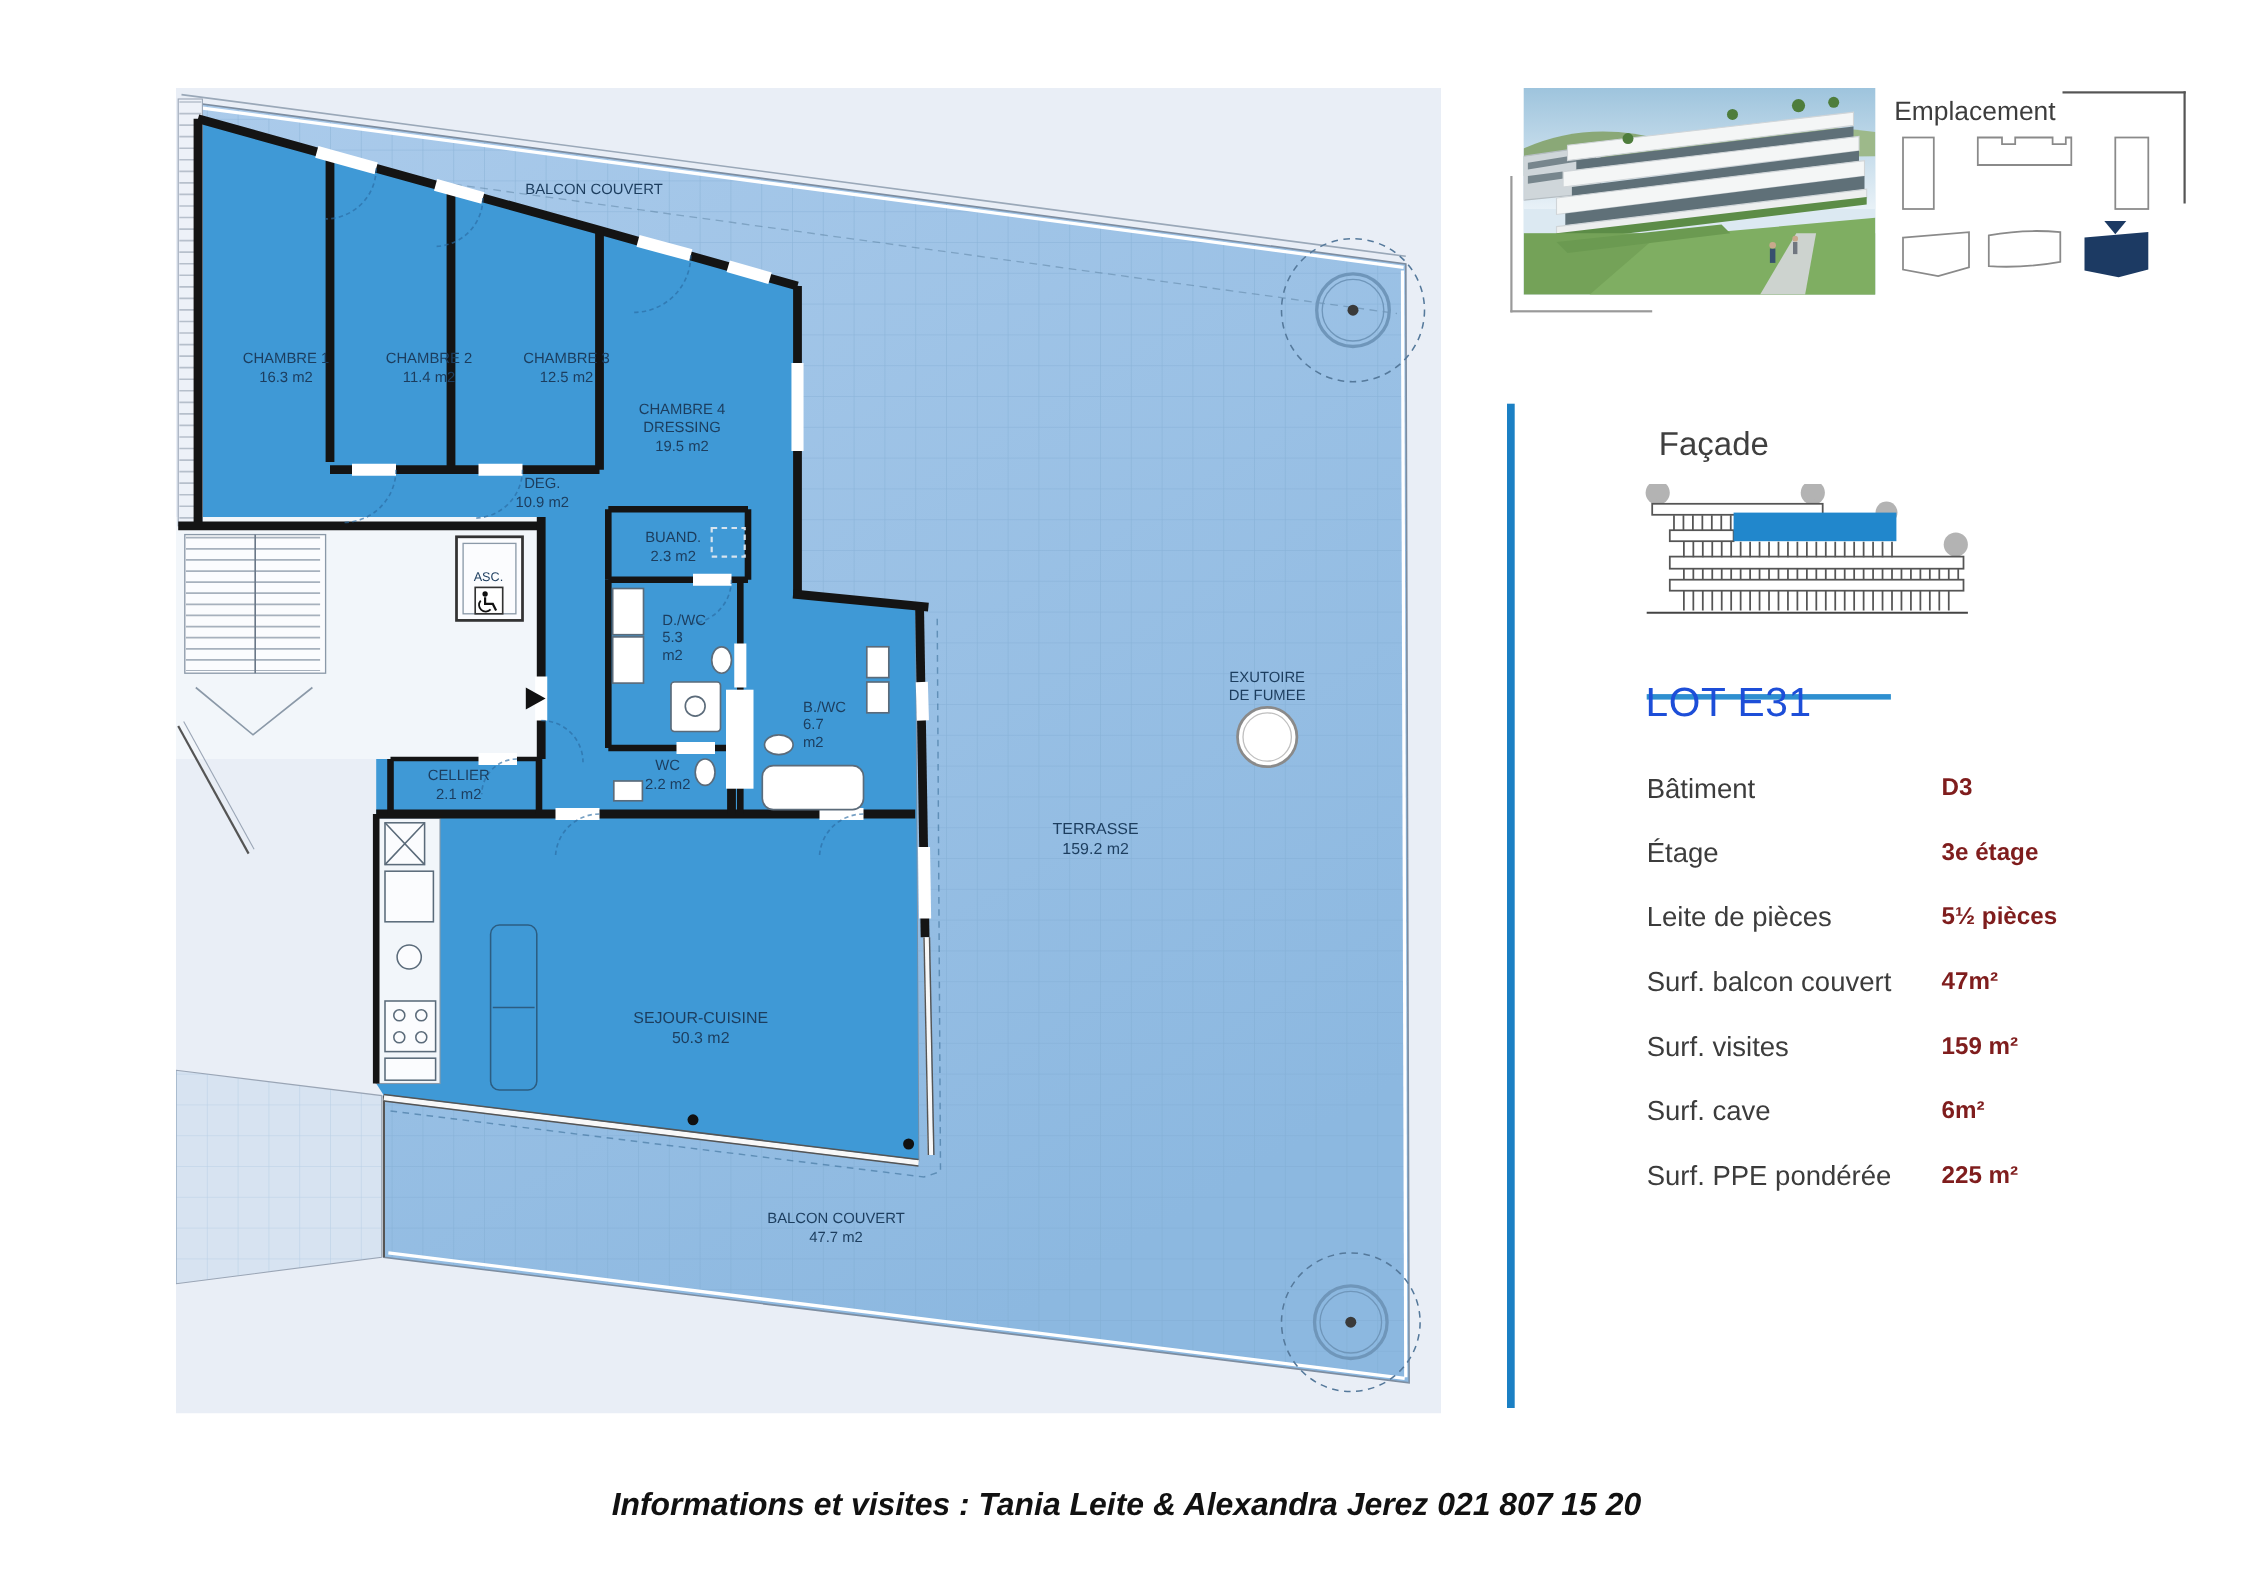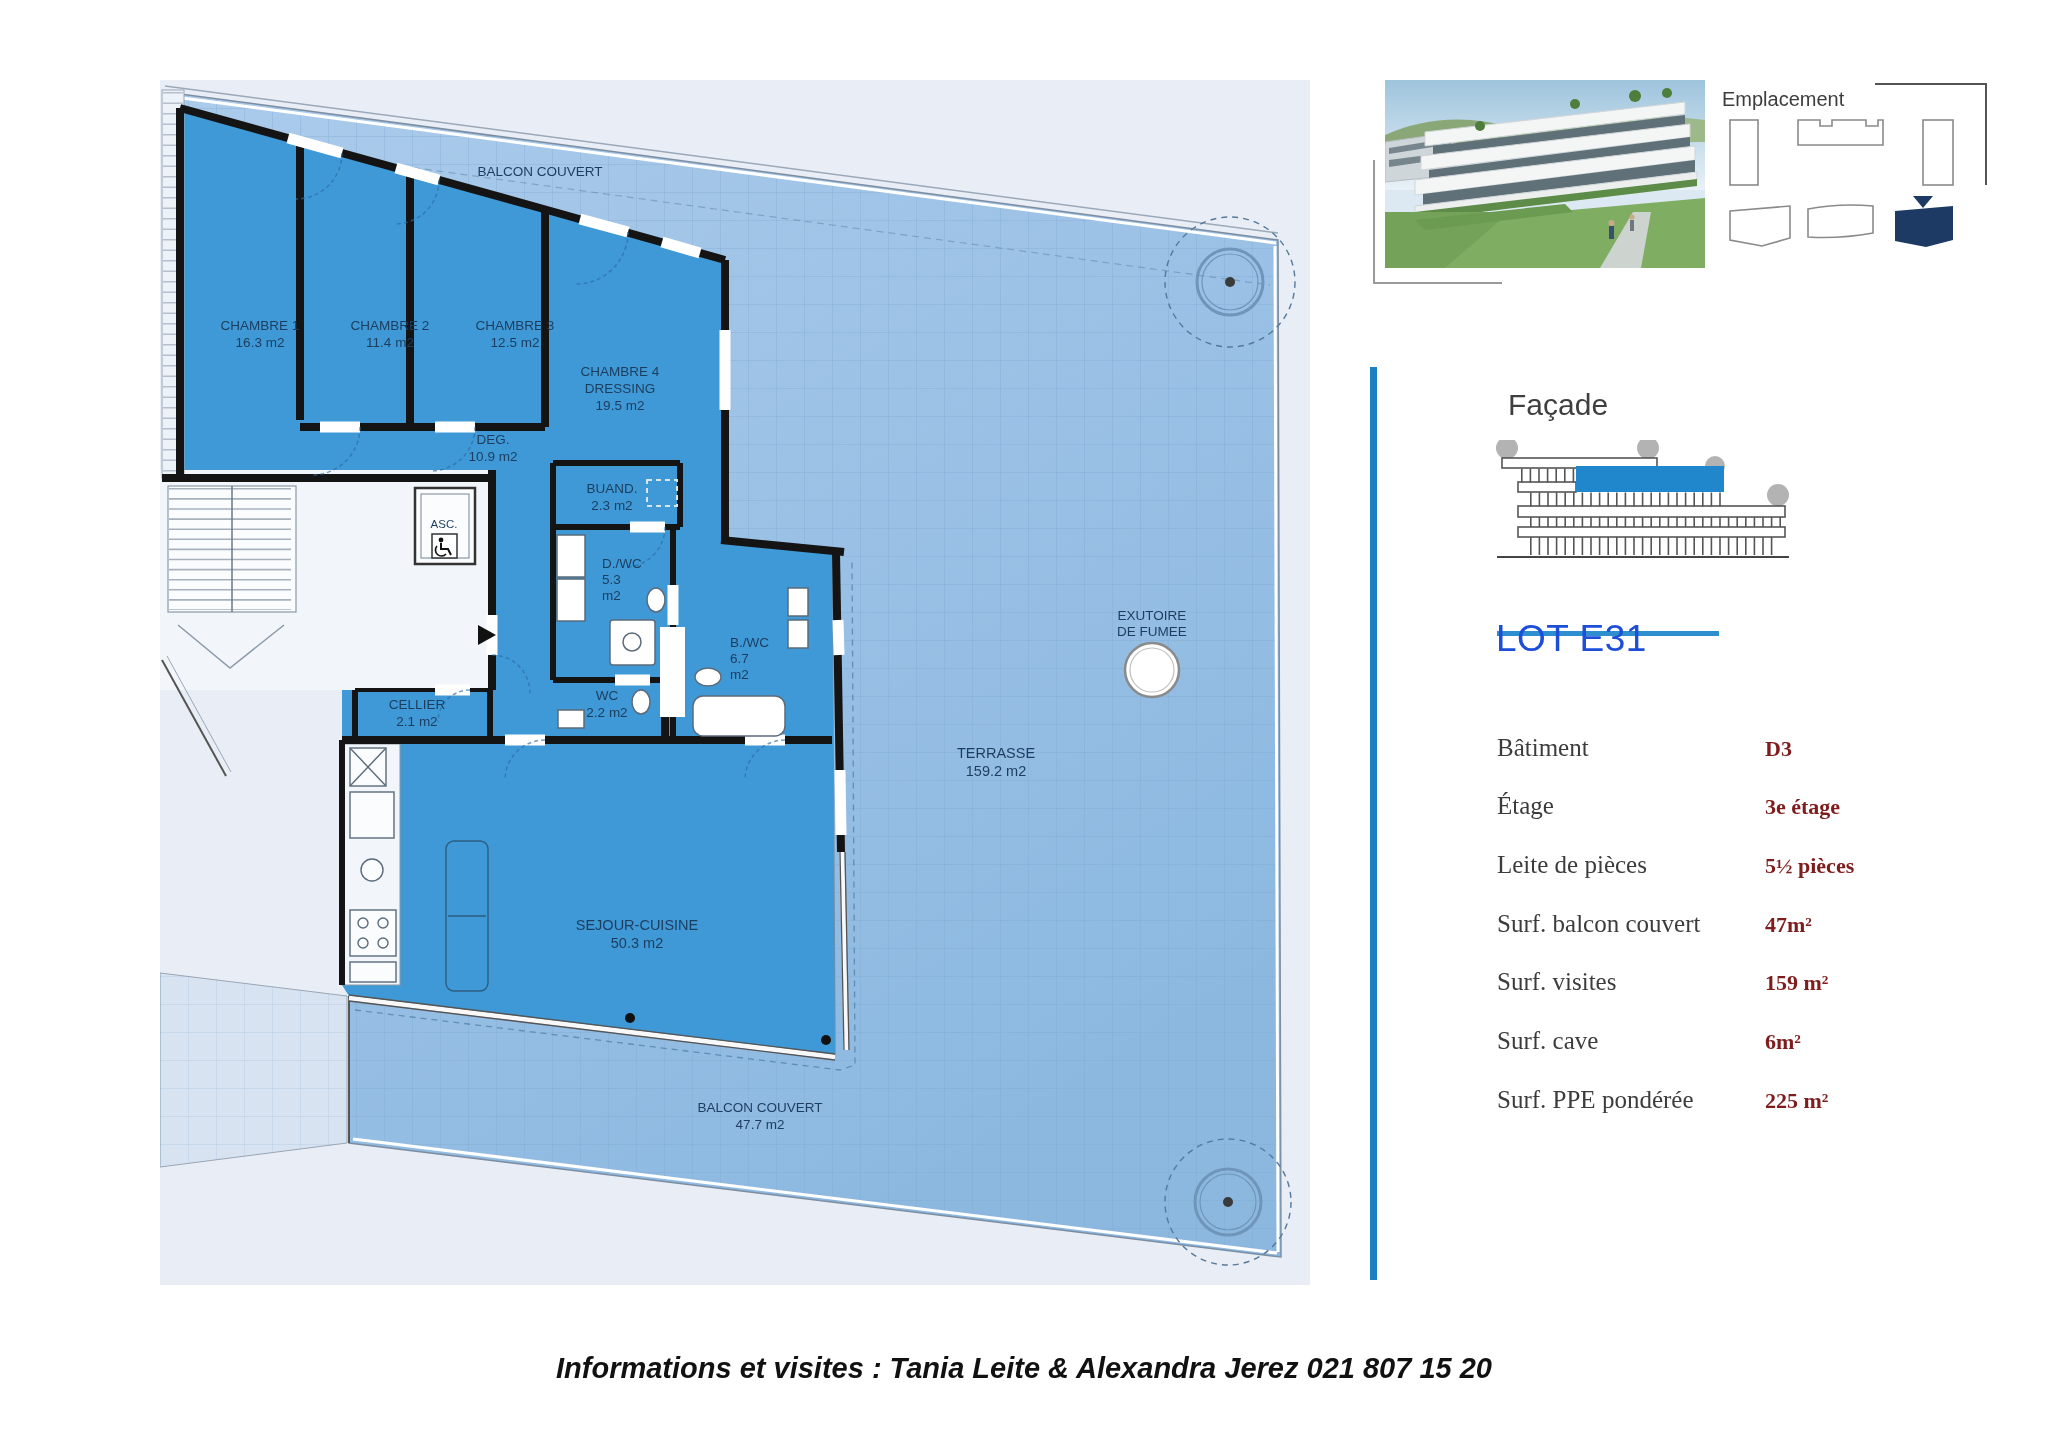--- a/index.html
+++ b/index.html
@@ -9,31 +9,31 @@
   }
   .abs{position:absolute;}
   
   #plan-wrap{left:160px;top:80px;width:1150px;height:1205px;}
   
   #photo{left:1385px;top:80px;width:320px;height:188px;overflow:hidden;background:#dce9f2;}
   #photo-bracket{left:1373px;top:160px;width:127px;height:122px;border-left:2px solid #9a9a9a;border-bottom:2px solid #9a9a9a;}
   #corner-bracket{left:1875px;top:83px;width:110px;height:100px;border-top:2px solid #555;border-right:2px solid #555;}
   
   #emplacement{left:1720px;top:88px;width:290px;height:190px;}
-  #emplacement .title{font-size:20px;color:#3d3d3d;margin:0 0 4px 2px;}
+  #emplacement .title{font-size:24px;color:#3d3d3d;margin:0 0 4px 2px;}
   
   #accent-bar{left:1370px;top:367px;width:7px;height:913px;background:#1B80C4;}
   
   #facade-title{left:1497px;top:388px;font-size:30px;color:#3f3f3f;margin-left:11px;}
   #facade-svg{left:1495px;top:440px;}
   
   #lot-divider{left:1497px;top:631px;width:222px;height:5px;background:#2E8FD0;}
   #lot-title{left:1496px;top:618px;font-size:37px;font-weight:normal;color:#1d4ed8;letter-spacing:.5px;}
   #lot-table{left:1497px;top:703px;width:520px;}
-  .lot-row{position:relative;height:58.7px;display:flex;align-items:flex-end;font-family:Liberation Serif, serif;}
+  .lot-row{position:relative;height:58.7px;display:flex;align-items:flex-start;}
   .lot-row .rl{font-size:25px;color:#3C3C3C;}
   .lot-row .rv{position:absolute;left:268px;font-size:22px;font-weight:bold;color:#7f1d1d;}
   
   #footer{left:0;top:1352px;width:100%;text-align:center;font-size:29px;font-weight:bold;color:#111;font-style:italic;}
   svg text{font-family:"Liberation Sans","DejaVu Sans",sans-serif;}
   .plan-label{fill:#1C3D5E;font-size:13.5px;}
   .plan-label-sm{fill:#1C3D5E;font-size:11.5px;}
 </style>
 </head>
 <body>

